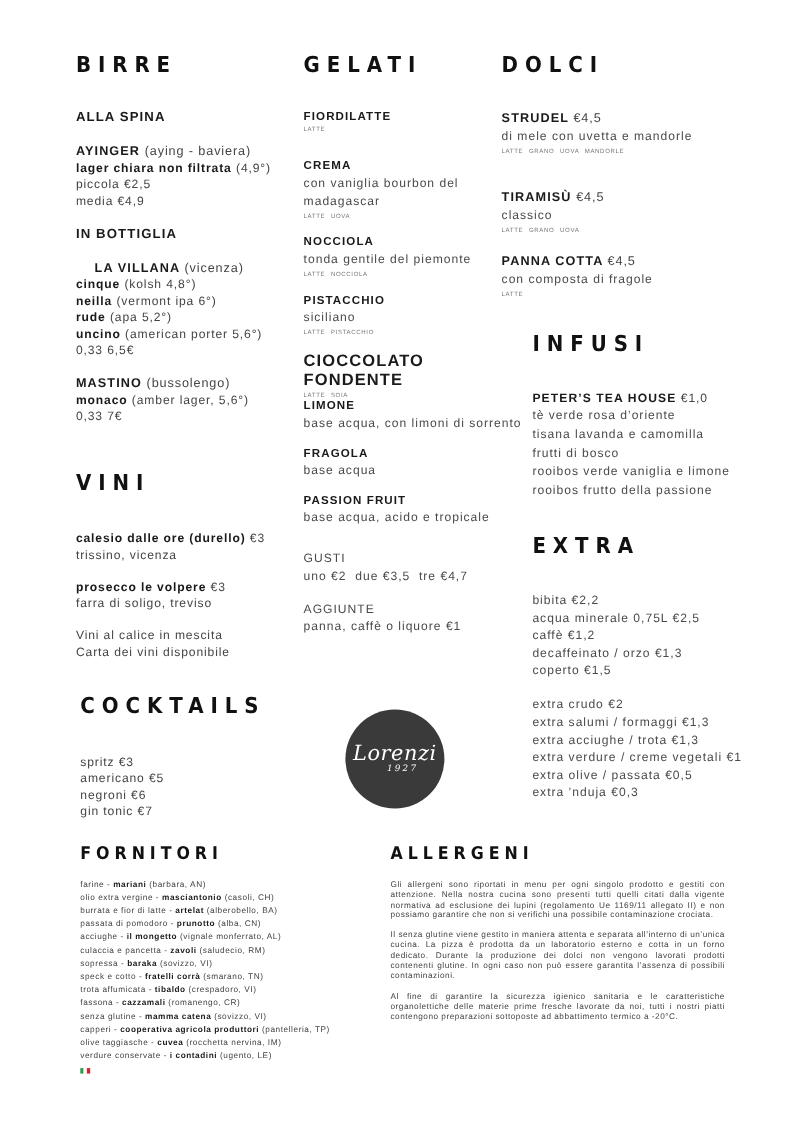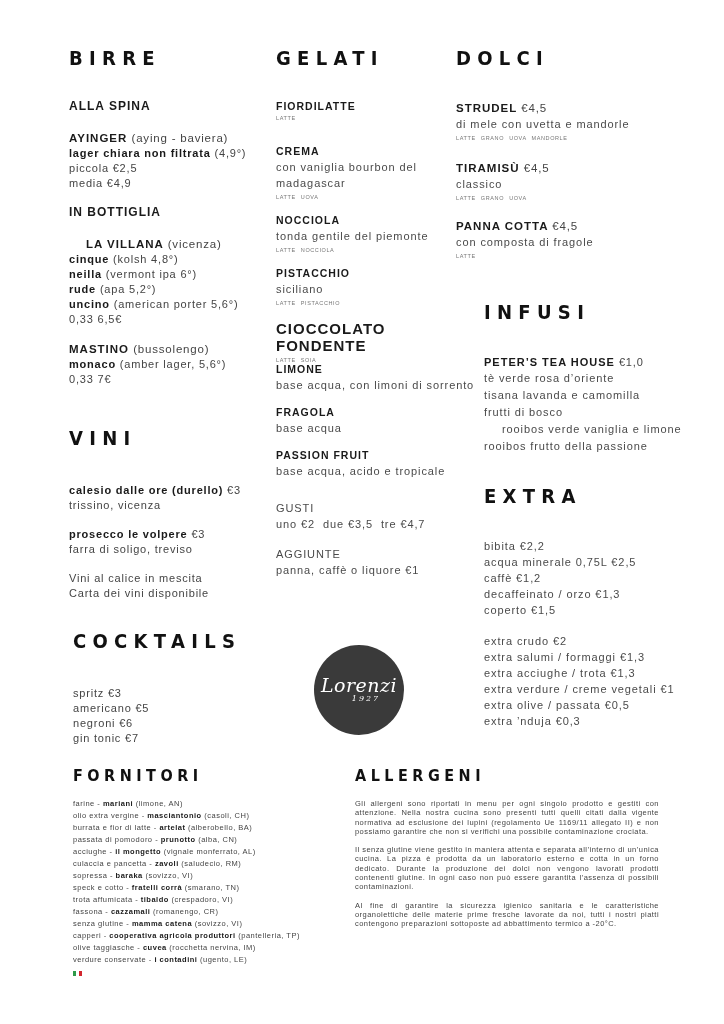--- a/index.html
+++ b/index.html
@@ -120,41 +120,41 @@
 </div>
 
 <div class="abs" style="left:456px; top:46px; width:225px;">
   <div class="h1">DOLCI</div>
 
   <div style="margin-top:30px;">
     <div class="item-title"><span>STRUDEL</span> <span class="price">€4,5</span></div>
     <div class="sub">di mele con uvetta e mandorle</div>
     <div class="tag">LATTE GRANO UOVA MANDORLE</div>
   </div>
-  <div style="margin-top:19px;">
+  <div style="margin-top:31px;">
     <div class="item-title"><span>TIRAMISÙ</span> <span class="price">€4,5</span></div>
     <div class="sub">classico</div>
     <div class="tag">LATTE GRANO UOVA</div>
   </div>
   <div style="margin-top:17px;">
     <div class="item-title"><span>PANNA COTTA</span> <span class="price">€4,5</span></div>
     <div class="sub">con composta di fragole</div>
     <div class="tag">LATTE</div>
   </div>
 </div>
 
 <div class="abs" style="left:484px; top:300px; width:225px;">
   <div class="h1">INFUSI</div>
   <div class="item-title" style="margin-top:30px; font-size:11px;">
     <span>PETER’S TEA HOUSE</span> <span class="price">€1,0</span>
   </div>
   <div class="sub" style="line-height:17px;">tè verde rosa d’oriente</div>
   <div class="sub" style="line-height:17px;">tisana lavanda e camomilla</div>
   <div class="sub" style="line-height:17px;">frutti di bosco</div>
-  <div class="sub" style="line-height:17px;margin-left:18px;">rooibos verde vaniglia e limone</div>
+  <div class="sub" style="line-height:17px;">rooibos verde vaniglia e limone</div>
   <div class="sub" style="line-height:17px;">rooibos frutto della passione</div>
 </div>
 
 <div class="abs" style="left:484px; top:484px; width:225px;">
   <div class="h1">EXTRA</div>
   <div style="margin-top:30px;">
     <div class="sub">bibita €2,2</div>
     <div class="sub">acqua minerale 0,75L €2,5</div>
     <div class="sub">caffè €1,2</div>
     <div class="sub">decaffeinato / orzo €1,3</div>
@@ -166,21 +166,21 @@
     <div class="sub">extra acciughe / trota €1,3</div>
     <div class="sub">extra verdure / creme vegetali €1</div>
     <div class="sub">extra olive / passata €0,5</div>
     <div class="sub">extra ’nduja €0,3</div>
   </div>
 </div>
 
 <div class="abs" style="left:73px; top:766px; width:270px;">
   <div class="h1" style="font-size:16px; letter-spacing:5px;">FORNITORI</div>
   <div style="margin-top:13px;">
-    <div class="small"><span>farine - </span><b>mariani</b><span> (limone, AN)</span></div>
+    <div class="small"><span>farine - </span><b>mariani</b><span> (barbara, AN)</span></div>
     <div class="small"><span>olio extra vergine - </span><b>masciantonio</b><span> (casoli, CH)</span></div>
     <div class="small"><span>burrata e fior di latte - </span><b>artelat</b><span> (alberobello, BA)</span></div>
     <div class="small"><span>passata di pomodoro - </span><b>prunotto</b><span> (alba, CN)</span></div>
     <div class="small"><span>acciughe - </span><b>il mongetto</b><span> (vignale monferrato, AL)</span></div>
     <div class="small"><span>culaccia e pancetta - </span><b>zavoli</b><span> (saludecio, RM)</span></div>
     <div class="small"><span>sopressa - </span><b>baraka</b><span> (sovizzo, VI)</span></div>
     <div class="small"><span>speck e cotto - </span><b>fratelli corrà</b><span> (smarano, TN)</span></div>
     <div class="small"><span>trota affumicata - </span><b>tibaldo</b><span> (crespadoro, VI)</span></div>
     <div class="small"><span>fassona - </span><b>cazzamali</b><span> (romanengo, CR)</span></div>
     <div class="small"><span>senza glutine - </span><b>mamma catena</b><span> (sovizzo, VI)</span></div>

